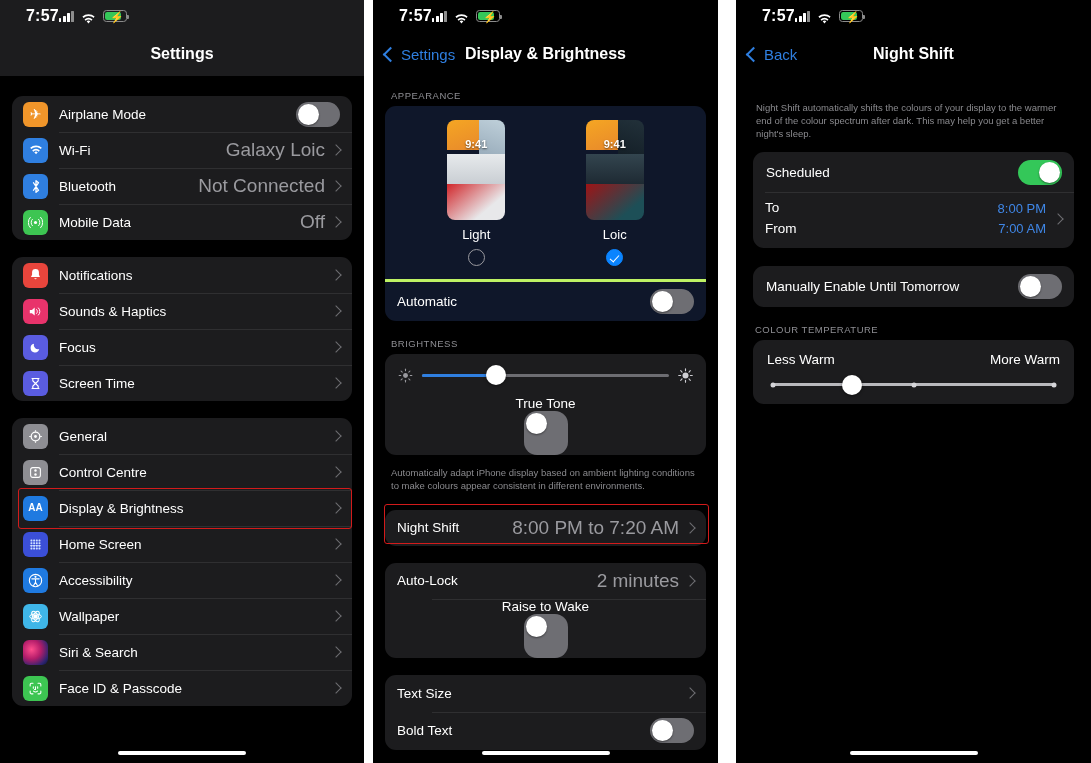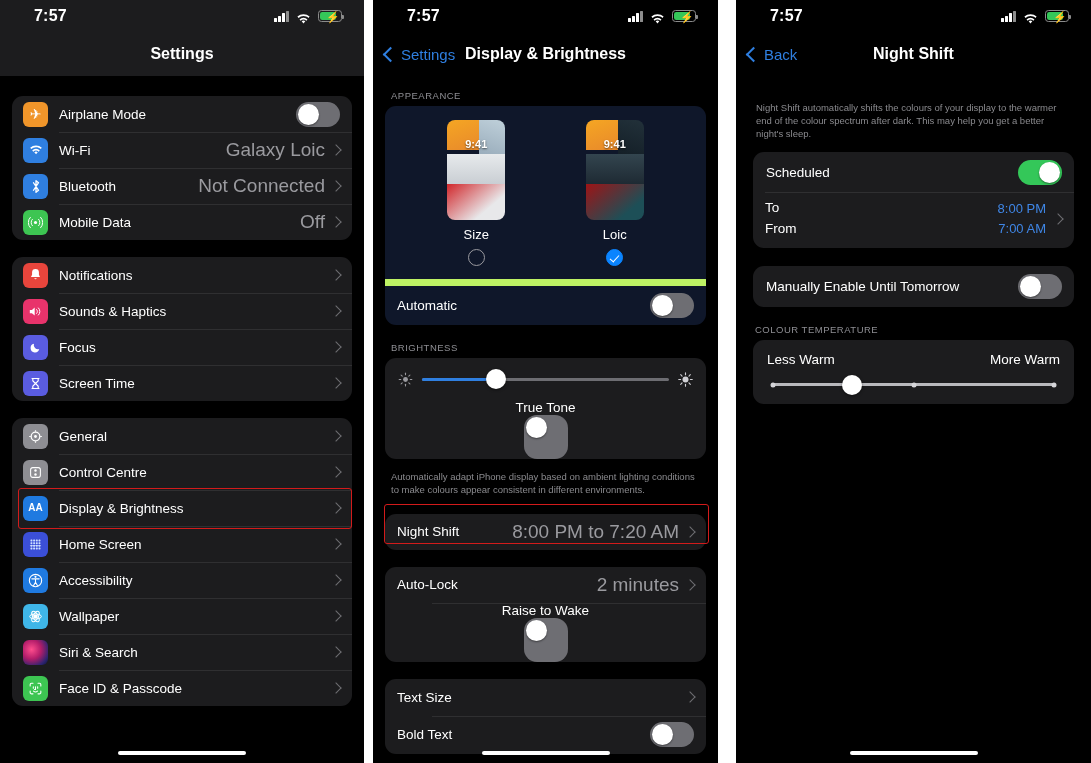--- a/index.html
+++ b/index.html
@@ -6,21 +6,21 @@
   body{width:1091px;height:763px;font-family:"Liberation Sans",sans-serif;overflow:hidden;}
   .stage{position:relative;width:1091px;height:763px;background:#ffffff;}
 
   
   .phone{position:absolute;top:0;height:763px;background:#000;overflow:hidden;}
   #phone1{left:0;width:364px;}
   #phone2{left:373px;width:345px;}
   #phone3{left:736px;width:355px;}
 
   
-  .statusbar{position:relative;height:32px;display:flex;align-items:center;justify-content:space-between;padding:0 22px 0 26px;box-sizing:border-box;margin-left:8px;}
+  .statusbar{position:relative;height:32px;display:flex;align-items:center;justify-content:flex-start;padding:0 32px 0 26px;box-sizing:border-box;}
   .sb-time{color:#fff;font-size:16px;font-weight:700;letter-spacing:.2px;}
   .sb-right{display:flex;align-items:center;gap:7px;}
   .sig{display:flex;align-items:flex-end;gap:1.5px;height:11px;}
   .sig i{display:block;width:2.6px;background:#fff;border-radius:.5px;}
   .sig i:nth-child(1){height:4px;}
   .sig i:nth-child(2){height:6px;}
   .sig i:nth-child(3){height:8.5px;}
   .sig i:nth-child(4){height:11px;background:#8d8d8d;}
   .wifi{width:15px;height:11px;position:relative;}
   .batt{position:relative;width:24px;height:12px;border:1.3px solid #8b8b8b;border-radius:3.4px;box-sizing:border-box;}
@@ -74,21 +74,21 @@
   .thumb.light .tr{background:linear-gradient(200deg,#bfd0da,#8fa3b3);}
   .thumb.light .mid{background:linear-gradient(180deg,#e7eaec,#c9ced3);}
   .thumb.light .bot{background:linear-gradient(140deg,#d1262a,#e8e8ea 70%);}
   .thumb.dark .tr{background:linear-gradient(200deg,#22313a,#101a22);}
   .thumb.dark .mid{background:linear-gradient(180deg,#33454f,#1e2a33);}
   .thumb.dark .bot{background:linear-gradient(140deg,#9e1416,#1d4f57 75%);}
   .prev-name{color:#fff;font-size:13px;margin-top:7px;}
   .radio{width:17px;height:17px;border-radius:50%;border:1.5px solid #9a9a9f;margin-top:7px;box-sizing:border-box;}
   .radio.checked{border-color:#0a84ff;background:#0a84ff;position:relative;}
   .radio.checked:after{content:"";position:absolute;left:5px;top:2.5px;width:4px;height:8px;border-right:1.8px solid #fff;border-bottom:1.8px solid #fff;transform:rotate(42deg);}
-  .auto-row{margin-top:13px;border-top:7px solid #bef264;display:flex;align-items:center;padding:0 12px;height:39px;}
+  .auto-row{margin-top:13px;border-top:3px solid #bef264;display:flex;align-items:center;padding:0 12px;height:39px;}
   .auto-row .row-label{font-size:13.5px;}
 
   
   .slider-row{display:flex;align-items:center;height:42px;padding:0 13px;gap:9px;}
   .track{position:relative;flex:1;height:3px;background:#6d6d72;border-radius:2px;}
   .track .filled{position:absolute;left:0;top:0;bottom:0;background:#2f7fe0;border-radius:2px;}
   .track .knob{position:absolute;top:50%;transform:translate(-50%,-50%);width:20px;height:20px;border-radius:50%;background:#fff;box-shadow:0 1px 3px rgba(0,0,0,.5);}
   .sun{width:15px;height:15px;position:relative;flex:0 0 15px;}
 
   
@@ -368,21 +368,21 @@
       <div class="appearance-card">
         <div class="prev-row">
           <div class="prev">
             <div class="thumb light">
               <div class="tr"></div>
                 <div class="mid"></div>
                 <div class="bot"></div>
                 <div class="tl"></div>
               <div class="tm">9:41</div>
             </div>
-            <div class="prev-name">Size</div>
+            <div class="prev-name">Light</div>
             <div class="radio"></div>
           </div>
           <div class="prev">
             <div class="thumb dark">
               <div class="tr"></div>
                 <div class="mid"></div>
                 <div class="bot"></div>
                 <div class="tl"></div>
               <div class="tm">9:41</div>
             </div>

